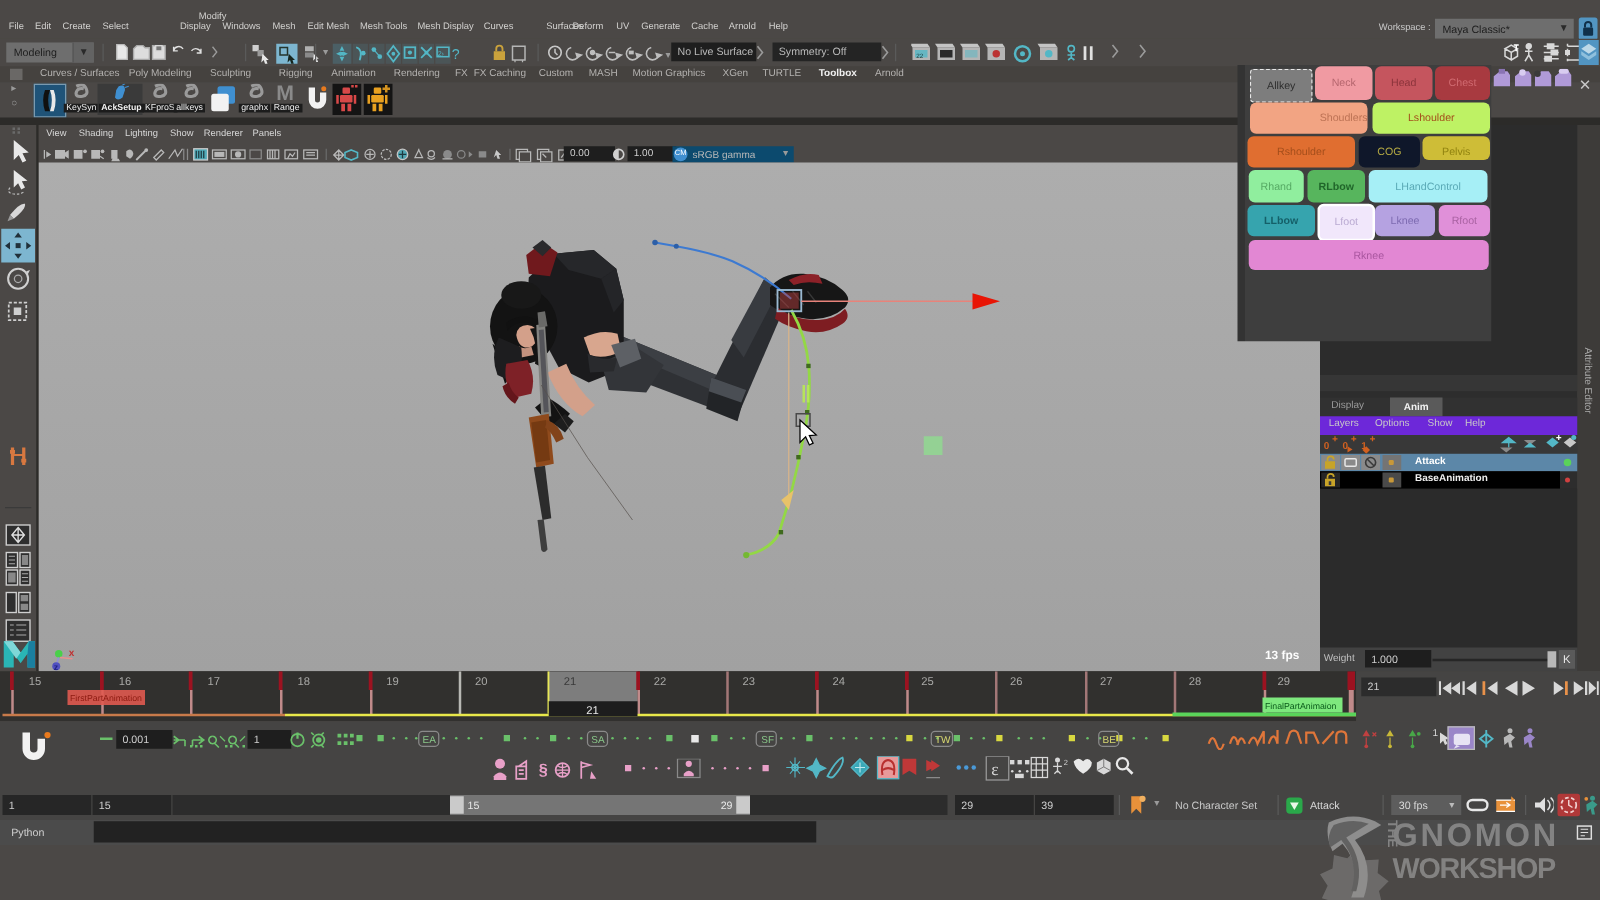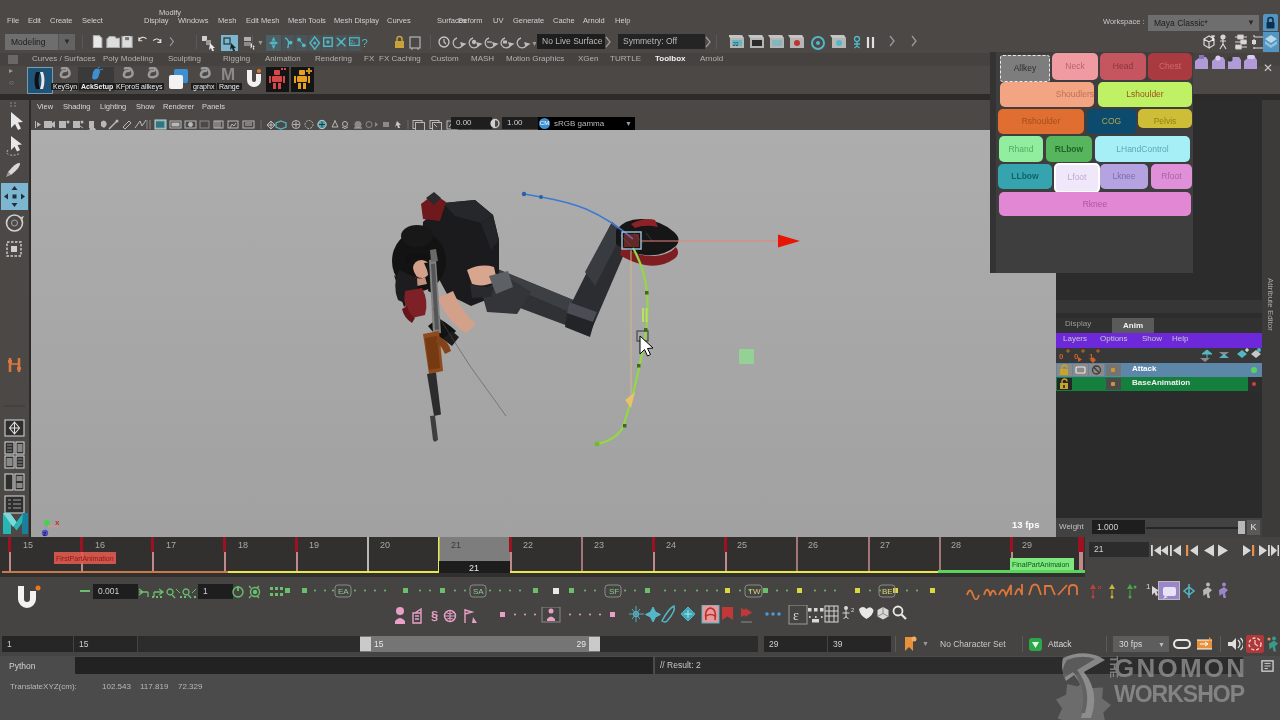--- a/index.html
+++ b/index.html
@@ -469,21 +469,21 @@
       <path d="M431,2 v9" stroke="#6a6a6a"></path>
       <circle cx="440" cy="6.5" r="4" fill="none" stroke="#d0d0d0" stroke-width="1.4"></circle>
           <path d="M440,2.5 a4 4 0 0 1 0,8 z" fill="#d0d0d0"></path>
     </svg>
     <div class="fld" style="left:420px;top:0;width:36px;height:12px;line-height:12px;font-size:8px;">0.00</div>
     <svg class="ab" style="left:459px;top:1px;" width="10" height="11" viewBox="0 0 10 11">
           <circle cx="5" cy="5.5" r="4" fill="none" stroke="#d0d0d0" stroke-width="1.3"></circle>
           <path d="M5,1.5 a4 4 0 0 0 0,8 z" fill="#d0d0d0"></path>
         </svg>
     <div class="fld" style="left:471px;top:0;width:34px;height:12px;line-height:12px;font-size:8px;">1.00</div>
-    <div class="ab" style="left:507px;top:0;width:97px;height:13px;background:#000000;">
+    <div class="ab" style="left:507px;top:0;width:97px;height:13px;background:#0c4a6e;">
       <span class="ab" style="left:1px;top:1px;width:11px;height:11px;border-radius:50%;background:#3f8fd0;color:#fff;font-size:6px;text-align:center;line-height:11px;">CM</span>
       <span class="t" style="left:16px;top:2px;color:#b9b9b9;font-size:8px;">sRGB gamma</span>
       <span class="ab" style="right:3px;top:3px;color:#9a9a9a;font-size:7px;">▼</span>
     </div>
   </div>
   <div class="ab" id="vp3d" style="left:0;top:30px;width:1025px;height:407px;background:linear-gradient(#adadad,#a1a1a1);">
     <svg width="1025" height="407" viewBox="0 0 1025 407" id="scene">
 
       <g>
 
@@ -655,21 +655,21 @@
             <circle cx="7.5" cy="6" r="4" fill="none" stroke="#3a3a3a" stroke-width="1.3"></circle>
             <path d="M4.7,3.2 l5.6,5.6" stroke="#3a3a3a" stroke-width="1.3"></path>
           </svg></div>
     <div class="ab" style="left:50px;top:1px;width:15px;height:12px;background:#747474;">
           <div class="ab" style="left:5px;top:4px;width:4px;height:4px;background:#c89838;border-radius:1px;"></div>
         </div>
     <span class="t" style="left:76px;top:1px;color:#fff;font-weight:bold;">Attack</span>
     <div class="ab" style="left:195px;top:4px;width:6px;height:6px;border-radius:50%;background:#5ad25a;"></div>
   </div>
 
-  <div class="ab" style="left:0;top:277px;width:192px;height:14px;background:#15803d;text-align:center;">
+  <div class="ab" style="left:0;top:277px;width:192px;height:14px;background:#000000;text-align:center;">
     <div class="ab" style="left:1px;top:1px;width:15px;height:12px;background:#262626;"><svg width="15" height="12">
             <rect x="3" y="5" width="8" height="6" fill="#c8a428"></rect>
             <path d="M5,5 v-1.5 a2.5 2.5 0 0 1 5,0" fill="none" stroke="#c8a428" stroke-width="1.4"></path>
             <rect x="6" y="7" width="2" height="3" fill="#3a3a3a"></rect>
           </svg></div>
     <div class="ab" style="left:50px;top:1px;width:15px;height:12px;background:#4a4a4a;">
           <div class="ab" style="left:5px;top:4px;width:4px;height:4px;background:#c89838;border-radius:1px;"></div>
         </div>
     <span class="t" style="left:76px;top:1px;color:#f0f0f0;font-weight:bold;">BaseAnimation</span>
     <div class="ab" style="left:196px;top:5px;width:4px;height:4px;border-radius:50%;background:#d04040;"></div>
@@ -692,21 +692,21 @@
 <div class="ab" id="pickerwrap" style="left:990px;top:52px;width:203px;height:221px;z-index:30;">
 <div class="ab" style="left:0;top:0;width:6px;height:221px;background:#333;"></div>
 <div class="ab" id="picker" style="left:6px;top:0;width:197px;height:221px;background:#3e3e3e;font-size:8.5px;">
   <div class="ab" style="left:4px;top:3px;width:48px;height:25px;background:#7d7d7d;border:1px dashed #e8e8e8;border-radius:3px;color:#2e2e2e;text-align:center;line-height:25px;">Allkey</div>
   <div class="ab" style="left:56px;top:1px;width:46px;height:27px;background:#f09aa2;border-radius:5px;color:#b5666e;text-align:center;line-height:27px;">Neck</div>
   <div class="ab" style="left:104px;top:1px;width:46px;height:27px;background:#c5555e;border-radius:5px;color:#8b343b;text-align:center;line-height:27px;">Head</div>
   <div class="ab" style="left:152px;top:1px;width:44px;height:27px;background:#a83a40;border-radius:5px;color:#d06a70;text-align:center;line-height:27px;">Chest</div>
   <div class="ab" style="left:4px;top:30px;width:94px;height:25px;background:#f2a483;border-radius:5px;color:#bd7355;text-align:right;line-height:25px;">Shoudlers</div>
   <div class="ab" style="left:102px;top:30px;width:94px;height:25px;background:#bef264;border-radius:5px;color:#a44e1b;text-align:center;line-height:25px;">Lshoulder</div>
   <div class="ab" style="left:2px;top:57px;width:86px;height:25px;background:#e06e30;border-radius:5px;color:#a44e1b;text-align:center;line-height:25px;">Rshoulder</div>
-  <div class="ab" style="left:91px;top:57px;width:49px;height:25px;background:#0c4a6e;border-radius:5px;color:#b3a843;text-align:center;line-height:25px;">COG</div>
+  <div class="ab" style="left:91px;top:57px;width:49px;height:25px;background:#0f172a;border-radius:5px;color:#b3a843;text-align:center;line-height:25px;">COG</div>
   <div class="ab" style="left:142px;top:57px;width:54px;height:19px;background:#cebd37;border-radius:5px;color:#91830f;text-align:center;line-height:25px;">Pelvis</div>
   <div class="ab" style="left:3px;top:84px;width:44px;height:26px;background:#90ee9e;border-radius:5px;color:#56aa64;text-align:center;line-height:26px;">Rhand</div>
   <div class="ab" style="left:50px;top:84px;width:46px;height:26px;background:#57b55d;border-radius:5px;color:#20662a;text-align:center;line-height:26px;font-weight:bold;">RLbow</div>
   <div class="ab" style="left:99px;top:84px;width:95px;height:26px;background:#a6eff6;border-radius:5px;color:#5aa9b6;text-align:center;line-height:26px;">LHandControl</div>
   <div class="ab" style="left:2px;top:112px;width:54px;height:25px;background:#36a4ae;border-radius:5px;color:#156069;text-align:center;line-height:25px;font-weight:bold;">LLbow</div>
   <div class="ab" style="left:58px;top:111px;width:42px;height:26px;background:#f1e7fb;border:2px solid #fff;border-radius:5px;color:#baaad2;text-align:center;line-height:24px;">Lfoot</div>
   <div class="ab" style="left:104px;top:112px;width:48px;height:25px;background:#b5a2e1;border-radius:5px;color:#7e6bb1;text-align:center;line-height:25px;">Lknee</div>
   <div class="ab" style="left:155px;top:112px;width:41px;height:25px;background:#e090d9;border-radius:5px;color:#a962a2;text-align:center;line-height:25px;">Rfoot</div>
   <div class="ab" style="left:3px;top:140px;width:192px;height:24px;background:#e287d3;border-radius:5px;color:#aa57a0;text-align:center;line-height:24px;">Rknee</div>
 </div>
@@ -1135,33 +1135,26 @@
           <circle cx="8" cy="2.5" r="2"></circle>
           <path d="M3,7.5 l5,-3 l4,3 l-3,3 l1,5 h-2.5 l-1,-4.5 l-3,2.5 z"></path>
         </g>
         <circle cx="3" cy="3" r="1.5" fill="#e8913a"></circle>
       </svg>
 </div>
 
 <div class="ab" id="cmdrow" style="left:0;top:656px;width:1280px;height:20px;background:#4b4b4b;">
   <span class="t" style="left:9px;top:5px;color:#d0d0d0;font-size:8.5px;">Python</span>
   <div class="ab" style="left:75px;top:1px;width:578px;height:17px;background:#222;"></div>
-  <div class="ab" style="left:655px;top:1px;width:588px;height:17px;background:#2c2c2c;color:#c8c8c8;font-size:8.5px;line-height:17px;"><span style="padding-left:5px;">// Result: 2</span></div>
   <svg class="ab" style="left:1261px;top:4px;" width="13" height="12" viewBox="0 0 15 14">
         <rect x="1" y="1" width="13" height="12" fill="none" stroke="#e0e0e0" stroke-width="1.4"></rect>
         <path d="M4,4 h7 M4,7 h7 M4,10 h4" stroke="#e0e0e0"></path>
       </svg>
 </div>
 
-<div class="ab" id="statusrow" style="left:0;top:676px;width:1280px;height:44px;background:#4b4b4b;color:#b8b8b8;font-size:8px;">
-  <span class="t" style="left:10px;top:6px;">TranslateXYZ(cm):</span>
-  <span class="t" style="left:102px;top:6px;">102.543</span>
-  <span class="t" style="left:140px;top:6px;">117.819</span>
-  <span class="t" style="left:178px;top:6px;">72.329</span>
-</div>
 
 <div class="ab" id="gnomon" style="left:1040px;top:650px;width:240px;height:70px;z-index:40;">
   <svg width="240" height="70" viewBox="0 0 240 70">
     <g fill="#969696" opacity="0.75">
 
       <path d="M45.8,29.1 L52.1,38.1 L63.0,37.5 L62.1,48.4 L70.9,54.9 L63.2,62.7 L65.7,73.4 L54.8,74.4 L49.9,84.1 L40.9,77.9 L30.8,82.2 L28.0,71.7 L17.5,68.5 L22.1,58.6 L16.0,49.4 L26.0,44.7 L27.2,33.9 L37.8,36.6 Z" opacity="0.6"></path>
 
       <path d="M23,8 q19,-9 37,-1 l5,3 -21,12 q16,20 7,46 l-10,0 q9,-25 -7,-43 l-8,6 q-6,-13 -3,-23 z" fill="#a4a4a4"></path>
       <path d="M27,10 q15,-6 28,-1 l-18,11 q15,19 8,43 l-4,0 q7,-23 -8,-41 l-9,6 q-3,-10 3,-18 z" fill="#6a6a6a"></path>
 

